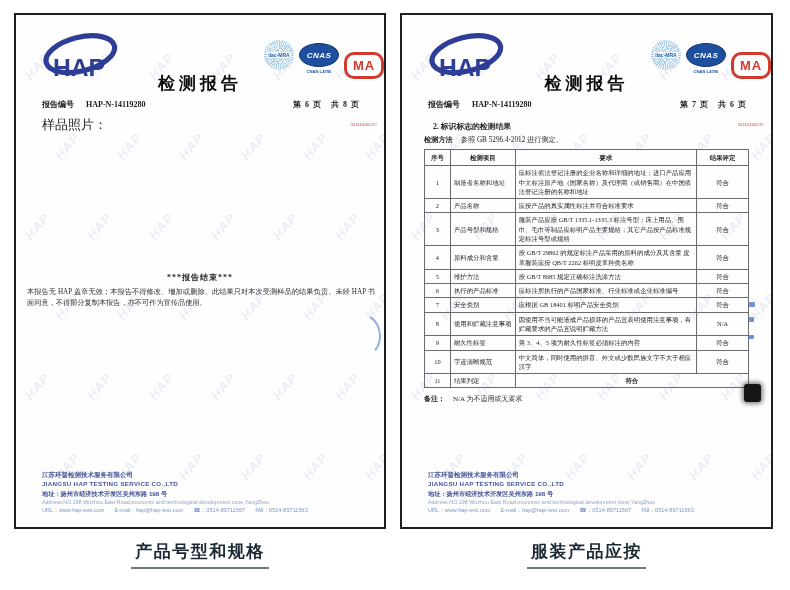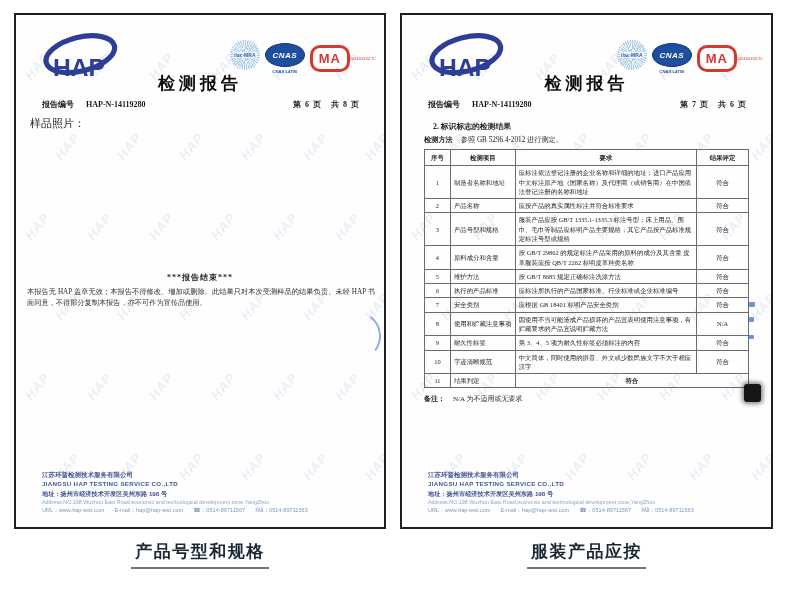--- a/index.html
+++ b/index.html
@@ -17,56 +17,56 @@
   #doc-right{left:400px;width:373px;}
   .watermark-layer{position:absolute;inset:0;z-index:0;pointer-events:none;overflow:hidden;}
   .wm{
     position:absolute;transform:rotate(-50deg);font-family:"Liberation Sans",sans-serif;
     font-style:italic;font-weight:bold;font-size:13px;letter-spacing:1px;
     color:rgba(100,120,185,0.13);
   }
   .doc-inner{position:absolute;inset:0;z-index:1;}
   
   .hap-logo{position:absolute;top:15px;left:24px;width:78px;height:64px;}
-  .badges{position:absolute;top:22px;right:8px;display:flex;align-items:flex-start;gap:5px;}
+  .badges{position:absolute;top:22px;right:0;display:flex;align-items:flex-start;gap:5px;}
   .badge-ilac{
     width:30px;height:30px;border-radius:50%;margin-top:3px;
     background:repeating-conic-gradient(from 0deg,#aecde8 0deg 5deg,#eef5fb 5deg 10deg);
     display:flex;align-items:center;justify-content:center;
   }
   .badge-ilac span{
     font:bold 5px "Liberation Sans",sans-serif;color:#1f5fa8;
     background:rgba(255,255,255,.82);padding:0 1px;white-space:nowrap;
   }
   .badge-cnas-wrap{display:flex;flex-direction:column;align-items:center;margin-top:6px;}
   .cnas-oval{
     width:38px;height:22px;border-radius:50%;background:#1d4f9e;border:1px solid #143a78;
     display:flex;align-items:center;justify-content:center;
   }
   .cnas-oval span{font:italic bold 8px "Liberation Sans",sans-serif;color:#ffffff;letter-spacing:.5px;}
   .cnas-sub{font:bold 4.2px "Liberation Sans",sans-serif;color:#1d4f9e;margin-top:2px;white-space:nowrap;}
-  .badge-ma-wrap{display:flex;flex-direction:row;align-items:center;margin-top:8px;}
+  .badge-ma-wrap{display:flex;flex-direction:column;align-items:center;margin-top:15px;gap:43px;}
   .ma-box{
     width:34px;height:21px;border:3px solid #d13a2e;border-radius:10px;background:#fff;
     display:flex;align-items:center;justify-content:center;
   }
   .ma-box span{font:bold 13px "Liberation Sans",sans-serif;color:#d13a2e;letter-spacing:1px;}
   .ma-sub{font:3.8px "Liberation Sans",sans-serif;color:#d13a2e;margin-top:1px;white-space:nowrap;}
   .report-title{
     position:absolute;top:57px;left:0;right:0;text-align:center;
     font-size:17px;font-weight:bold;letter-spacing:4px;color:#0c0c0c;
   }
   .meta-row{
     position:absolute;top:84px;left:26px;right:24px;display:flex;justify-content:space-between;
     font-size:8px;font-weight:bold;color:#1a1a1a;
   }
   .report-no .lbl{margin-right:10px;}
   .page-info{letter-spacing:1px;}
   
-  .sample-label{position:absolute;top:101px;left:14px;font-size:11px;color:#222;text-align:right;}
+  .sample-label{position:absolute;top:101px;left:26px;font-size:13px;color:#222;text-align:right;}
   .photo-frame{
     position:absolute;top:115px;left:137px;width:120px;height:101px;background:#ffffff;
     border:3px solid #3a3a3a;border-top-color:#2e6f72;
     display:flex;flex-direction:column;align-items:center;box-sizing:content-box;
   }
   .pants-svg{margin-top:5px;}
   .photo-caption{
     font-size:7px;font-weight:bold;color:#1c2a5a;margin-top:2px;letter-spacing:.5px;
     font-family:"Liberation Serif",serif;
   }

